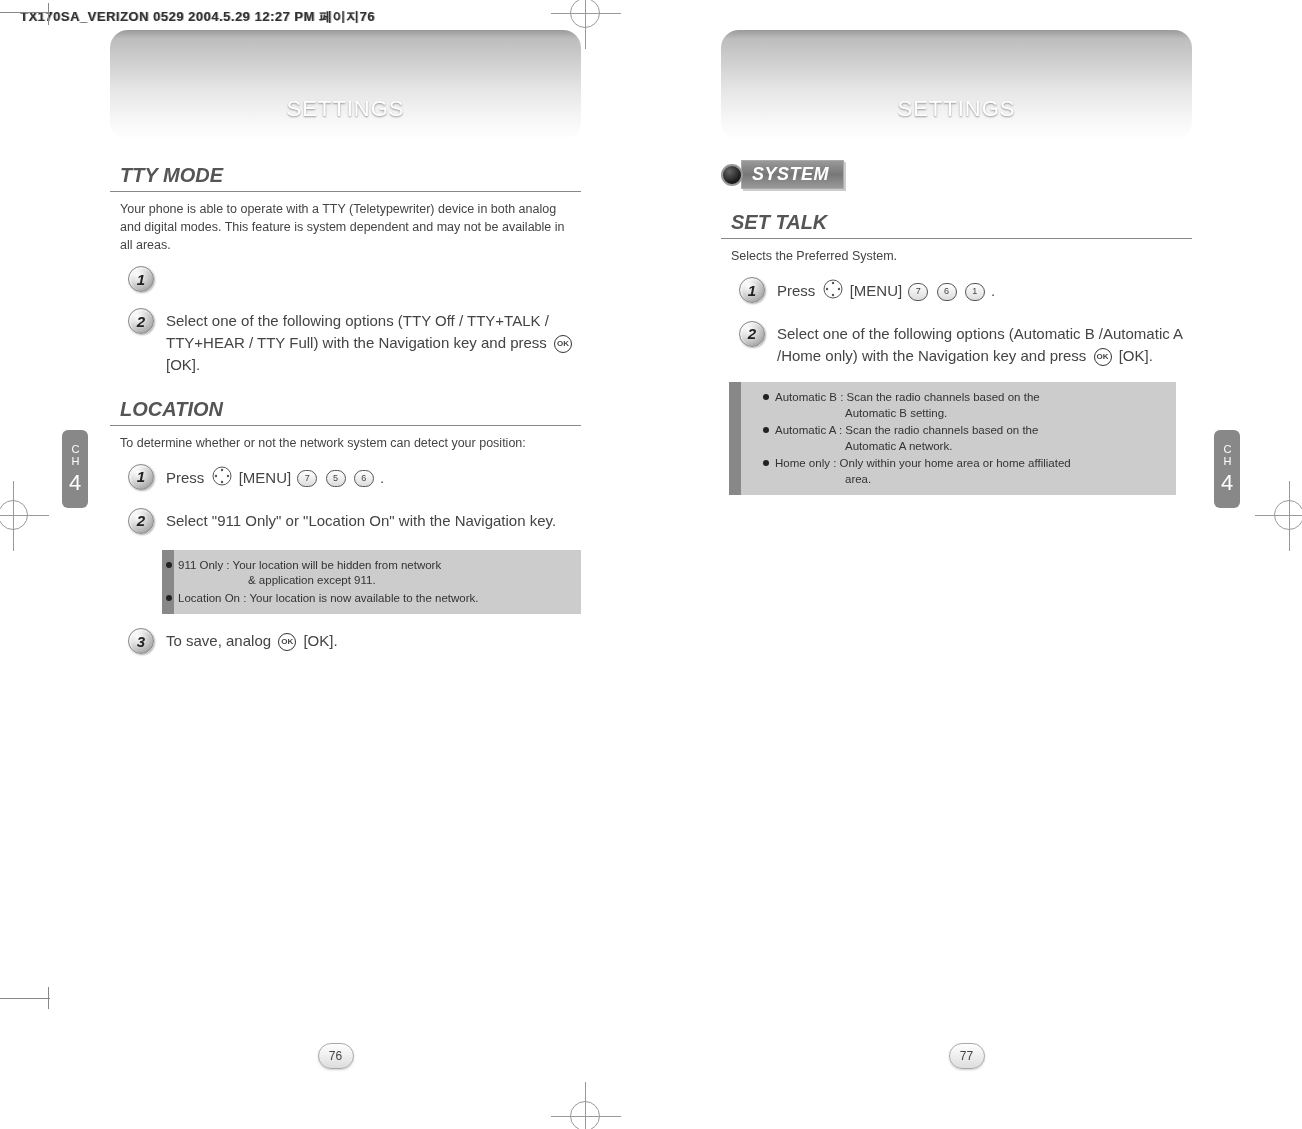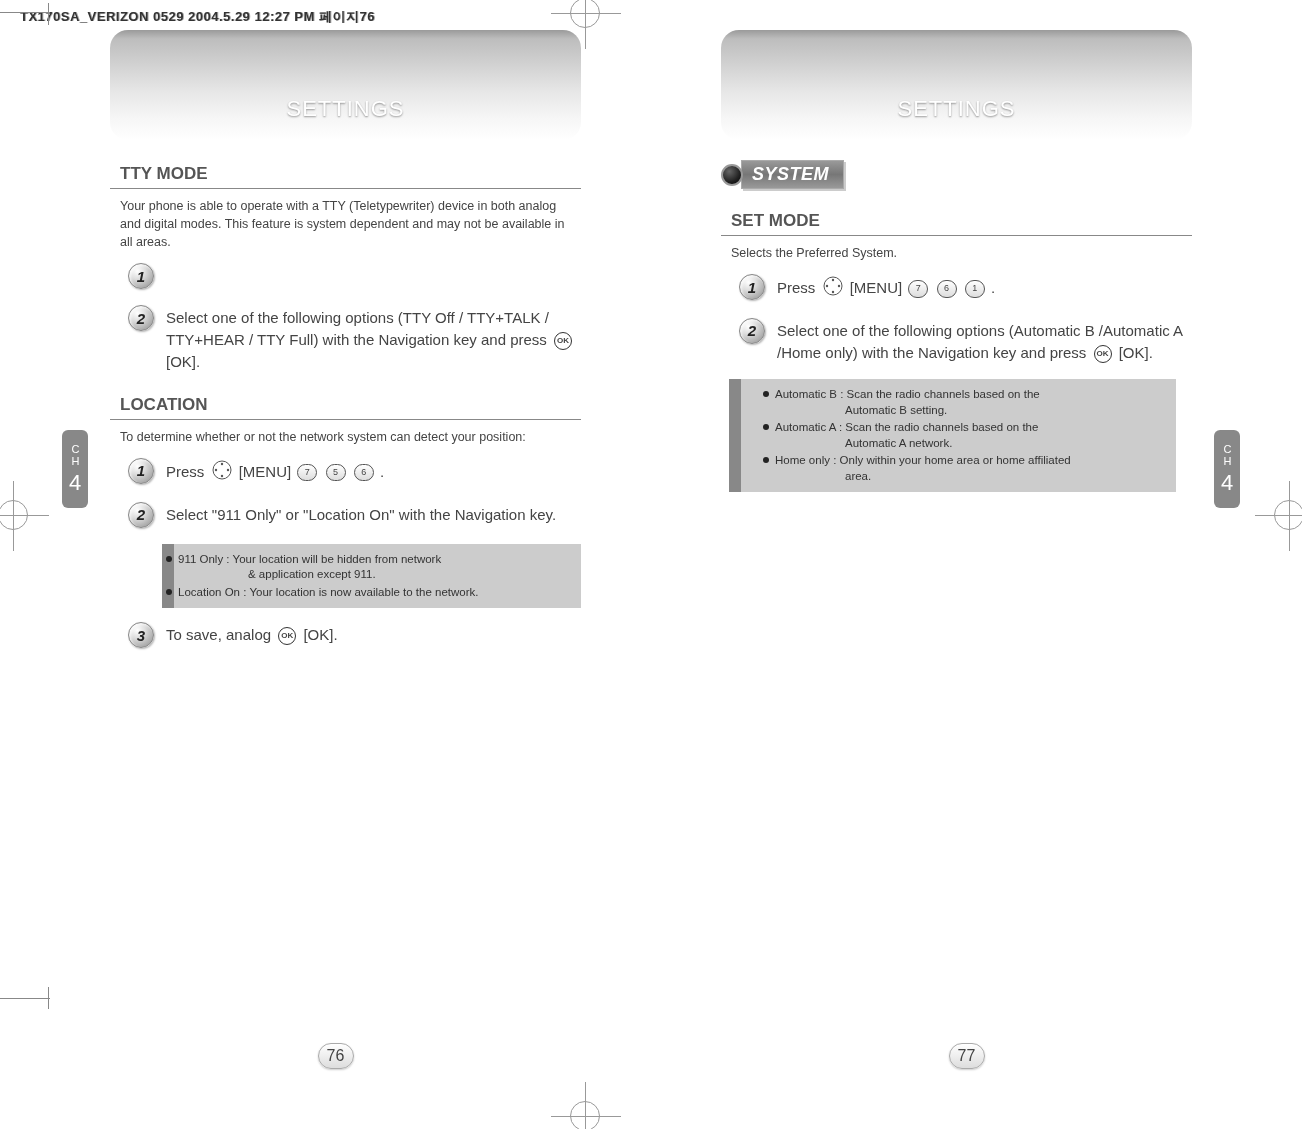--- a/index.html
+++ b/index.html
@@ -66,22 +66,23 @@
     padding-bottom: 18px;
     color: #fff;
     font-size: 22px;
     font-weight: normal;
     letter-spacing: 1px;
     text-shadow: 0 1px 2px rgba(0,0,0,0.4);
     margin-bottom: 18px;
   }
 
   .section-title {
-    font-size: 17px;
+    font-size: 20px;
     font-weight: bold;
+    font-style: italic;
     color: #555;
     border-bottom: 1px solid #888;
     padding: 6px 0 4px 10px;
     margin: 6px 0 8px 0;
   }
   .intro {
     font-size: 12.5px;
     color: #444;
     line-height: 1.45;
     padding: 0 2px 0 10px;
@@ -175,21 +176,21 @@
   .page-num {
     position: absolute;
     bottom: -40px;
     left: 50%;
     transform: translateX(-50%);
     width: 36px; height: 26px;
     border: 1px solid #aaa;
     border-radius: 13px;
     background: linear-gradient(to bottom, #fff, #ddd);
     display: flex; align-items: center; justify-content: center;
-    font-size: 16px; color: #444;
+    font-size: 12px; color: #444;
     box-shadow: 0 1px 2px rgba(0,0,0,0.2);
   }
 
   .okcircle {
     display:inline-flex; align-items:center; justify-content:center;
     width:18px; height:18px; border:1.5px solid #333; border-radius:50%;
     font-size:8px; font-weight:bold; vertical-align:middle; margin:0 3px;
   }
 
   .navkey {
@@ -303,21 +304,21 @@
   </div>
 
   <div class="page right">
     <div class="page-header">SETTINGS</div>
 
     <div class="system-pill">
       <span class="system-dot"></span>
       <span class="system-label">SYSTEM</span>
     </div>
 
-    <div class="section-title">SET MODE</div>
+    <div class="section-title">SET TALK</div>
     <div class="intro">Selects the Preferred System.</div>
 
     <div class="step">
       <div class="step-badge">1</div>
       <div class="step-text">
         <span>Press</span>
         <span class="navkey">
           <svg width="20" height="20">
               <ellipse cx="10" cy="10" rx="9" ry="9" fill="none" stroke="#555" stroke-width="1"></ellipse>
               <circle cx="10" cy="4" r="1.2" fill="#555"></circle>

